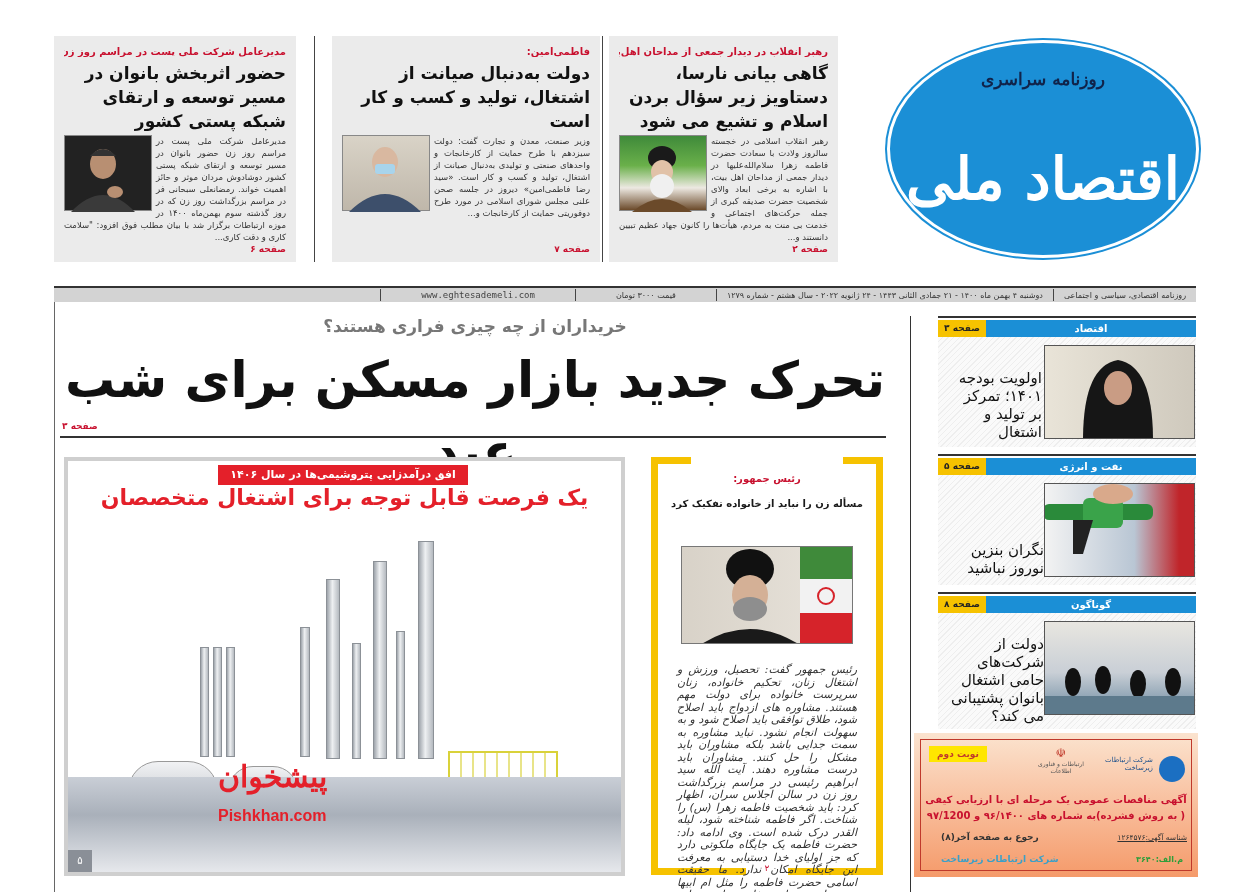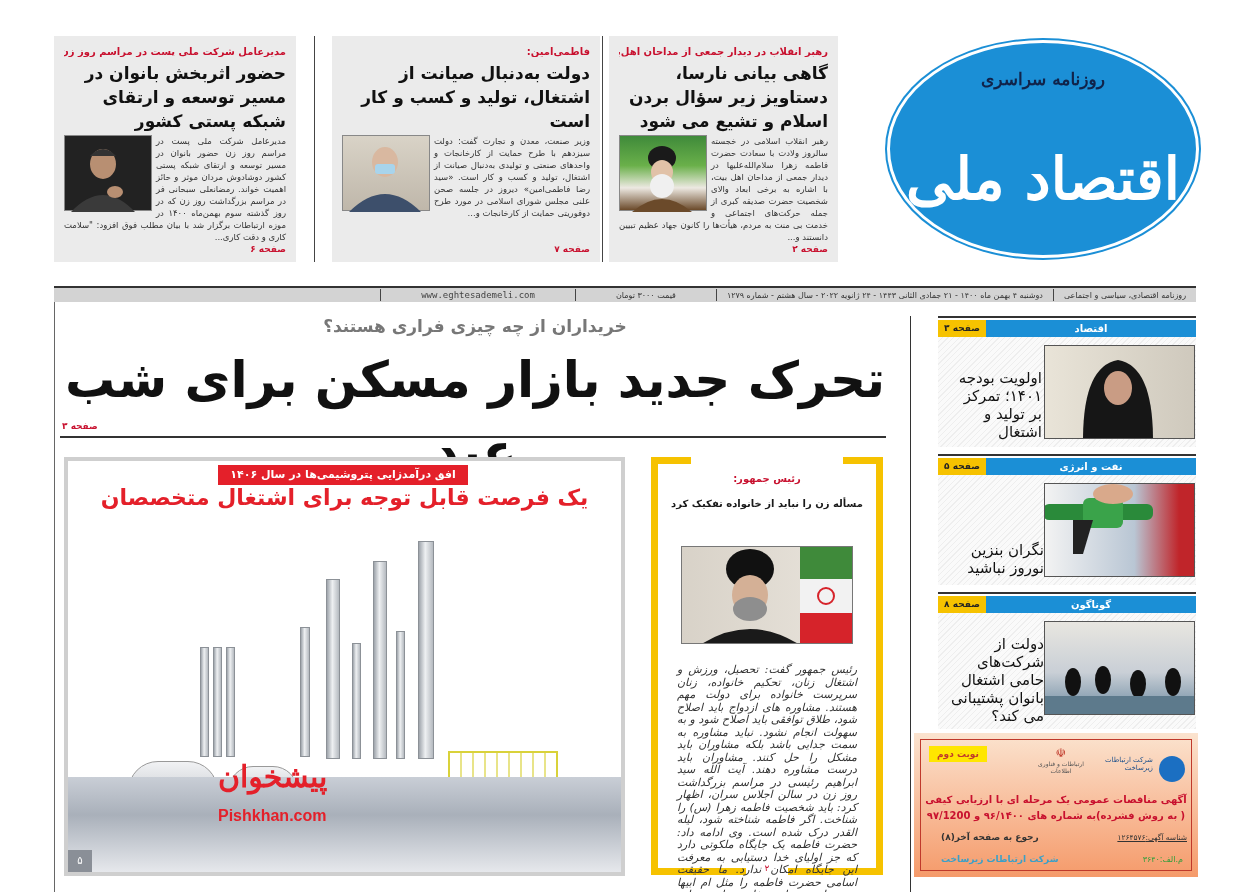--- a/index.html
+++ b/index.html
@@ -81,21 +81,21 @@
   .ad { position: absolute; left: 914px; top: 733px; width: 284px; height: 144px; background: linear-gradient(180deg, #fbe3cf, #f59a6a); padding: 6px; }
   .ad .inner { position: relative; width: 100%; height: 100%; border: 1px solid #c0392b; }
   .ad .badge { position: absolute; left: 8px; top: 6px; background: #ffe600; color: #c0392b; font-size: 9px; font-weight: bold; padding: 3px 8px; }
   .ad .gov { position: absolute; left: 110px; top: 6px; width: 60px; text-align: center; font-size: 6px; color: #555; }
   .ad .co { position: absolute; right: 8px; top: 6px; width: 72px; font-size: 7px; color: #1a4e8a; text-align: right; }
   .ad .circle { position: absolute; right: 6px; top: 16px; width: 26px; height: 26px; border-radius: 50%; background: #1b6fc2; }
   .ad .l1 { position: absolute; top: 54px; left: 0; right: 0; text-align: center; color: #c8102e; font-size: 10px; font-weight: bold; }
   .ad .l2 { position: absolute; top: 70px; left: 0; right: 0; text-align: center; color: #c8102e; font-size: 10px; font-weight: bold; }
   .ad .ref { position: absolute; left: 20px; top: 92px; color: #333; font-size: 9px; font-weight: bold; }
   .ad .adnum { position: absolute; right: 4px; top: 93px; color: #333; font-size: 7.5px; text-decoration: underline; }
-  .ad .fund { position: absolute; right: 8px; bottom: 6px; color: #2e9e3a; font-size: 8px; font-weight: normal; }
+  .ad .fund { position: absolute; right: 8px; bottom: 6px; color: #2e9e3a; font-size: 8px; font-weight: bold; }
   .ad .comp { position: absolute; left: 20px; bottom: 6px; color: #3aa0c8; font-size: 9px; font-weight: bold; }
 </style>
 </head>
 <body>
 
 <div class="teaser" style="left:609px;width:229px;">
   <div class="kicker">رهبر انقلاب در دیدار جمعی از مداحان اهل‌بیت (ع):</div>
   <div class="title">گاهی بیانی نارسا، دستاویز زیر سؤال بردن اسلام و تشیع می شود</div>
   <div class="body">
     <div class="photo" style="background:linear-gradient(180deg,#3f8a3a,#6ab04a 40%,#ede9e2 70%,#6b4a2a);">

